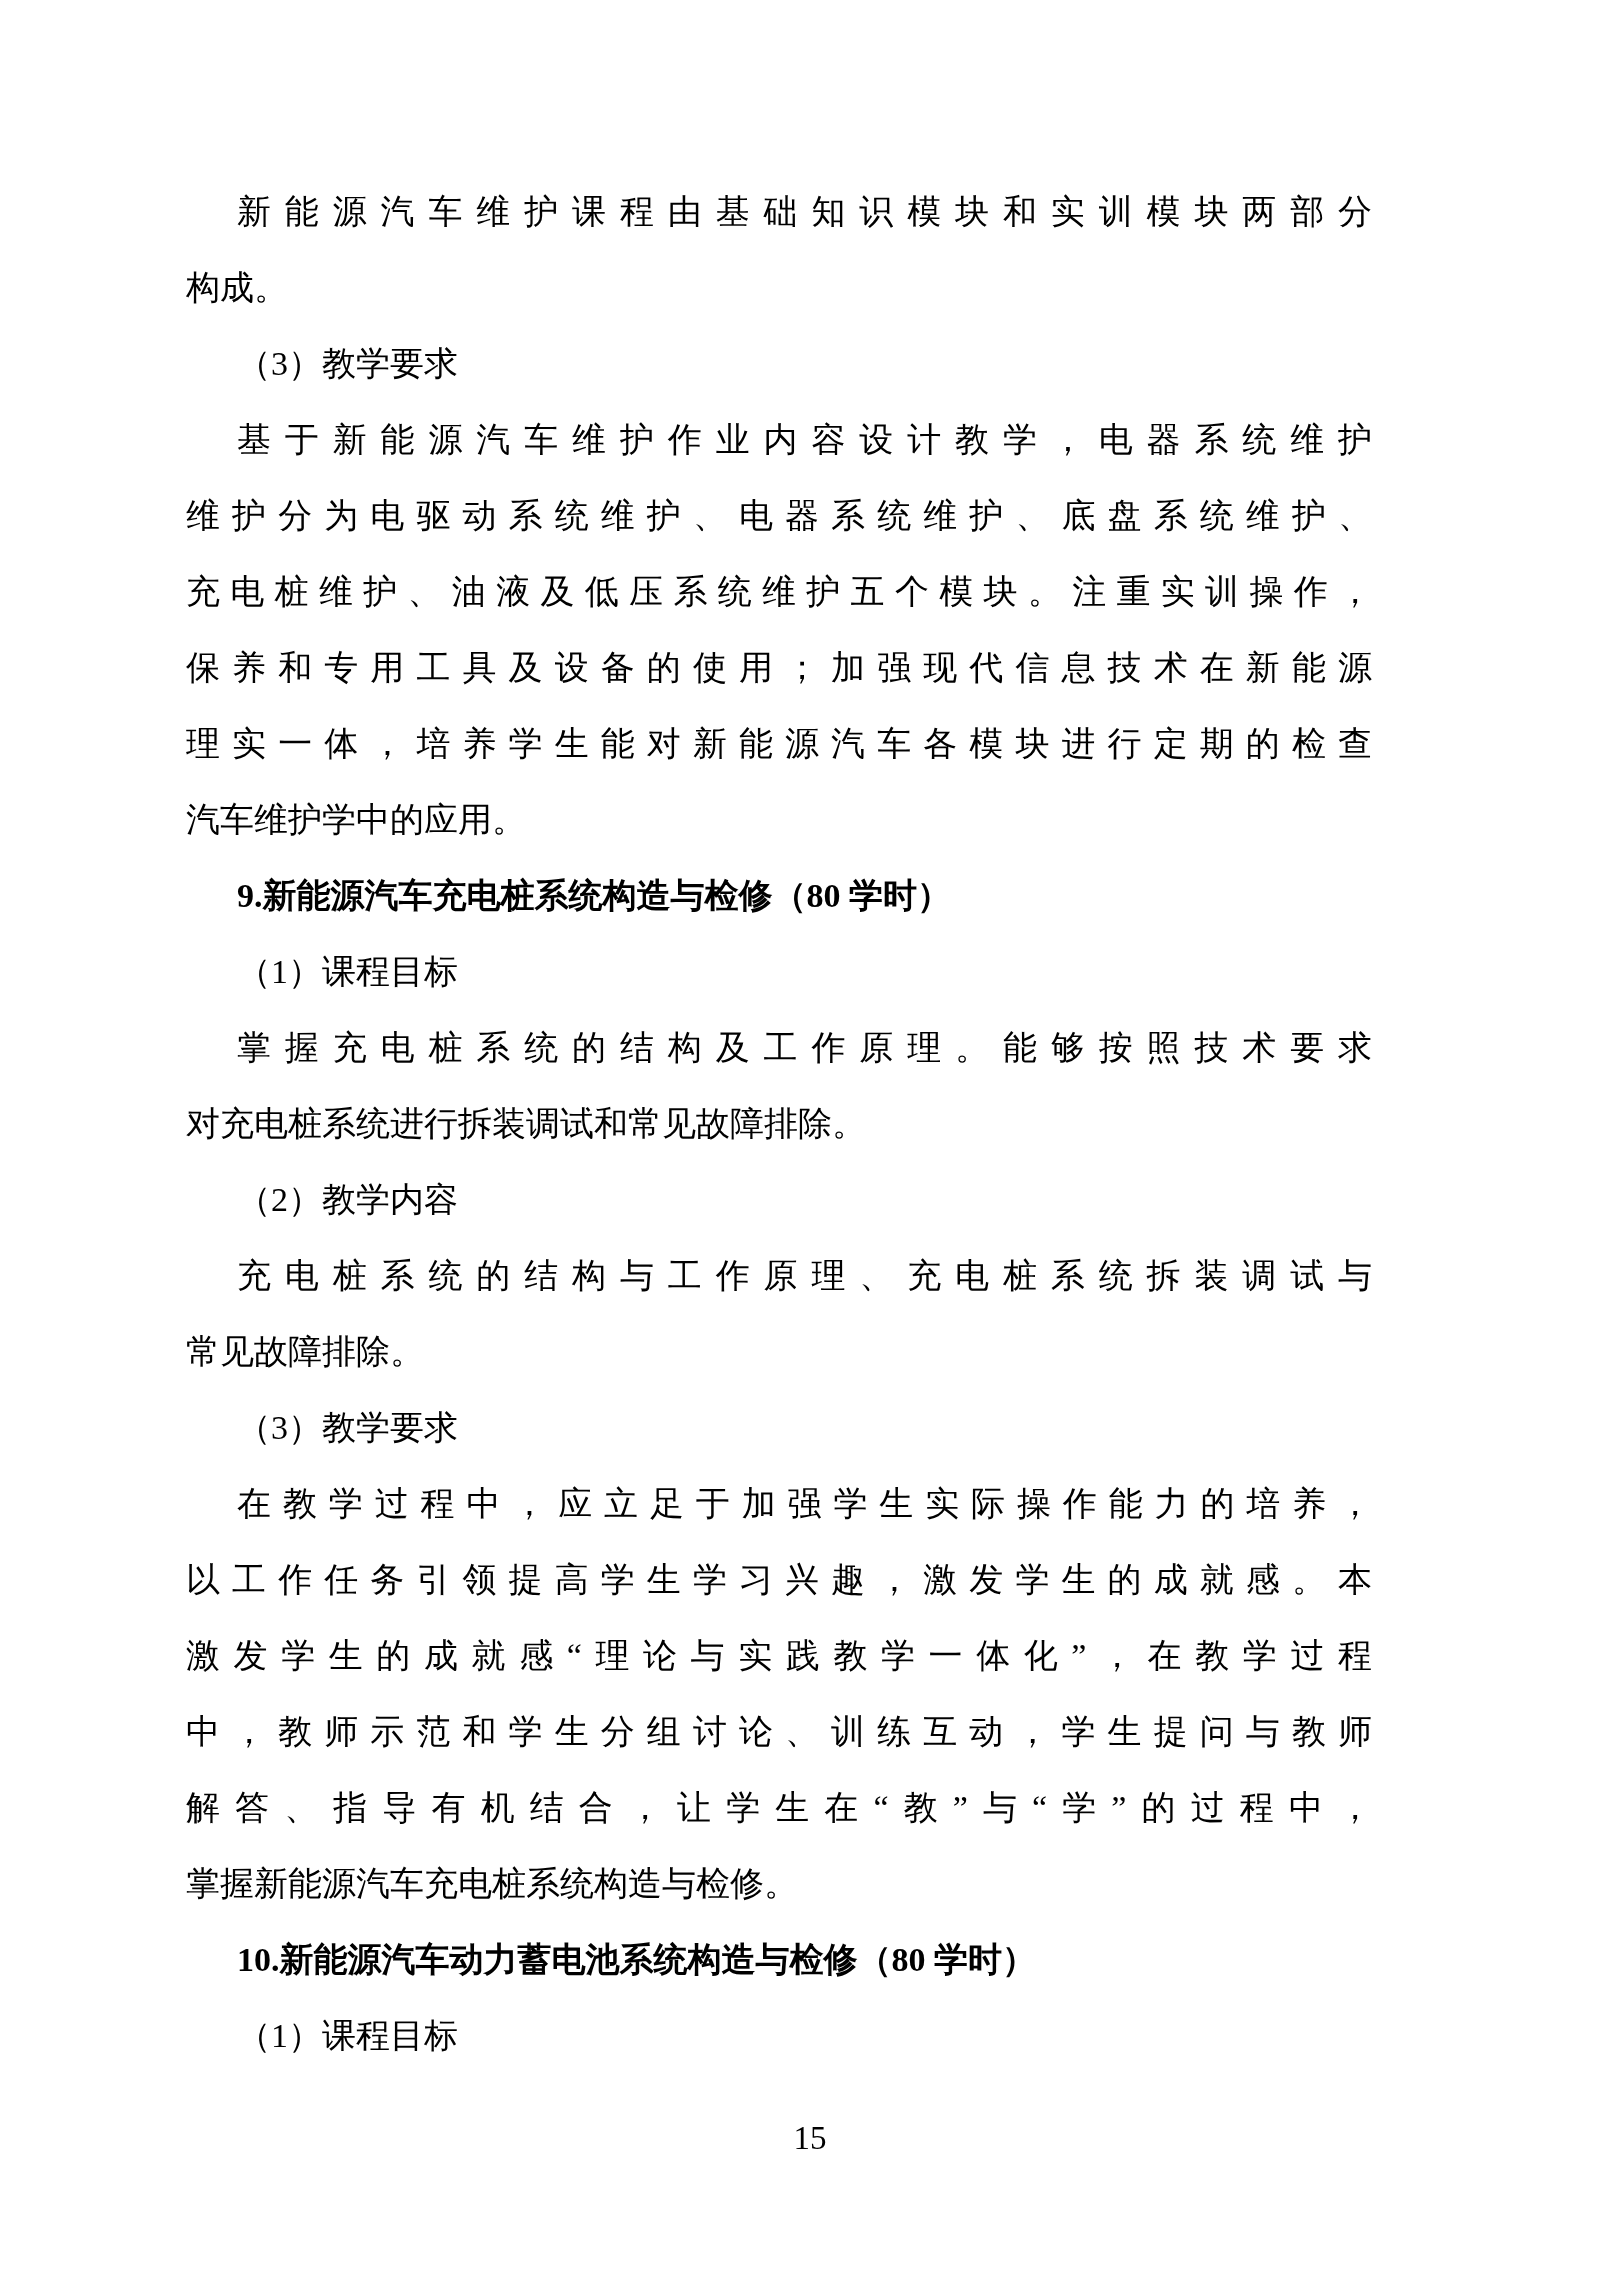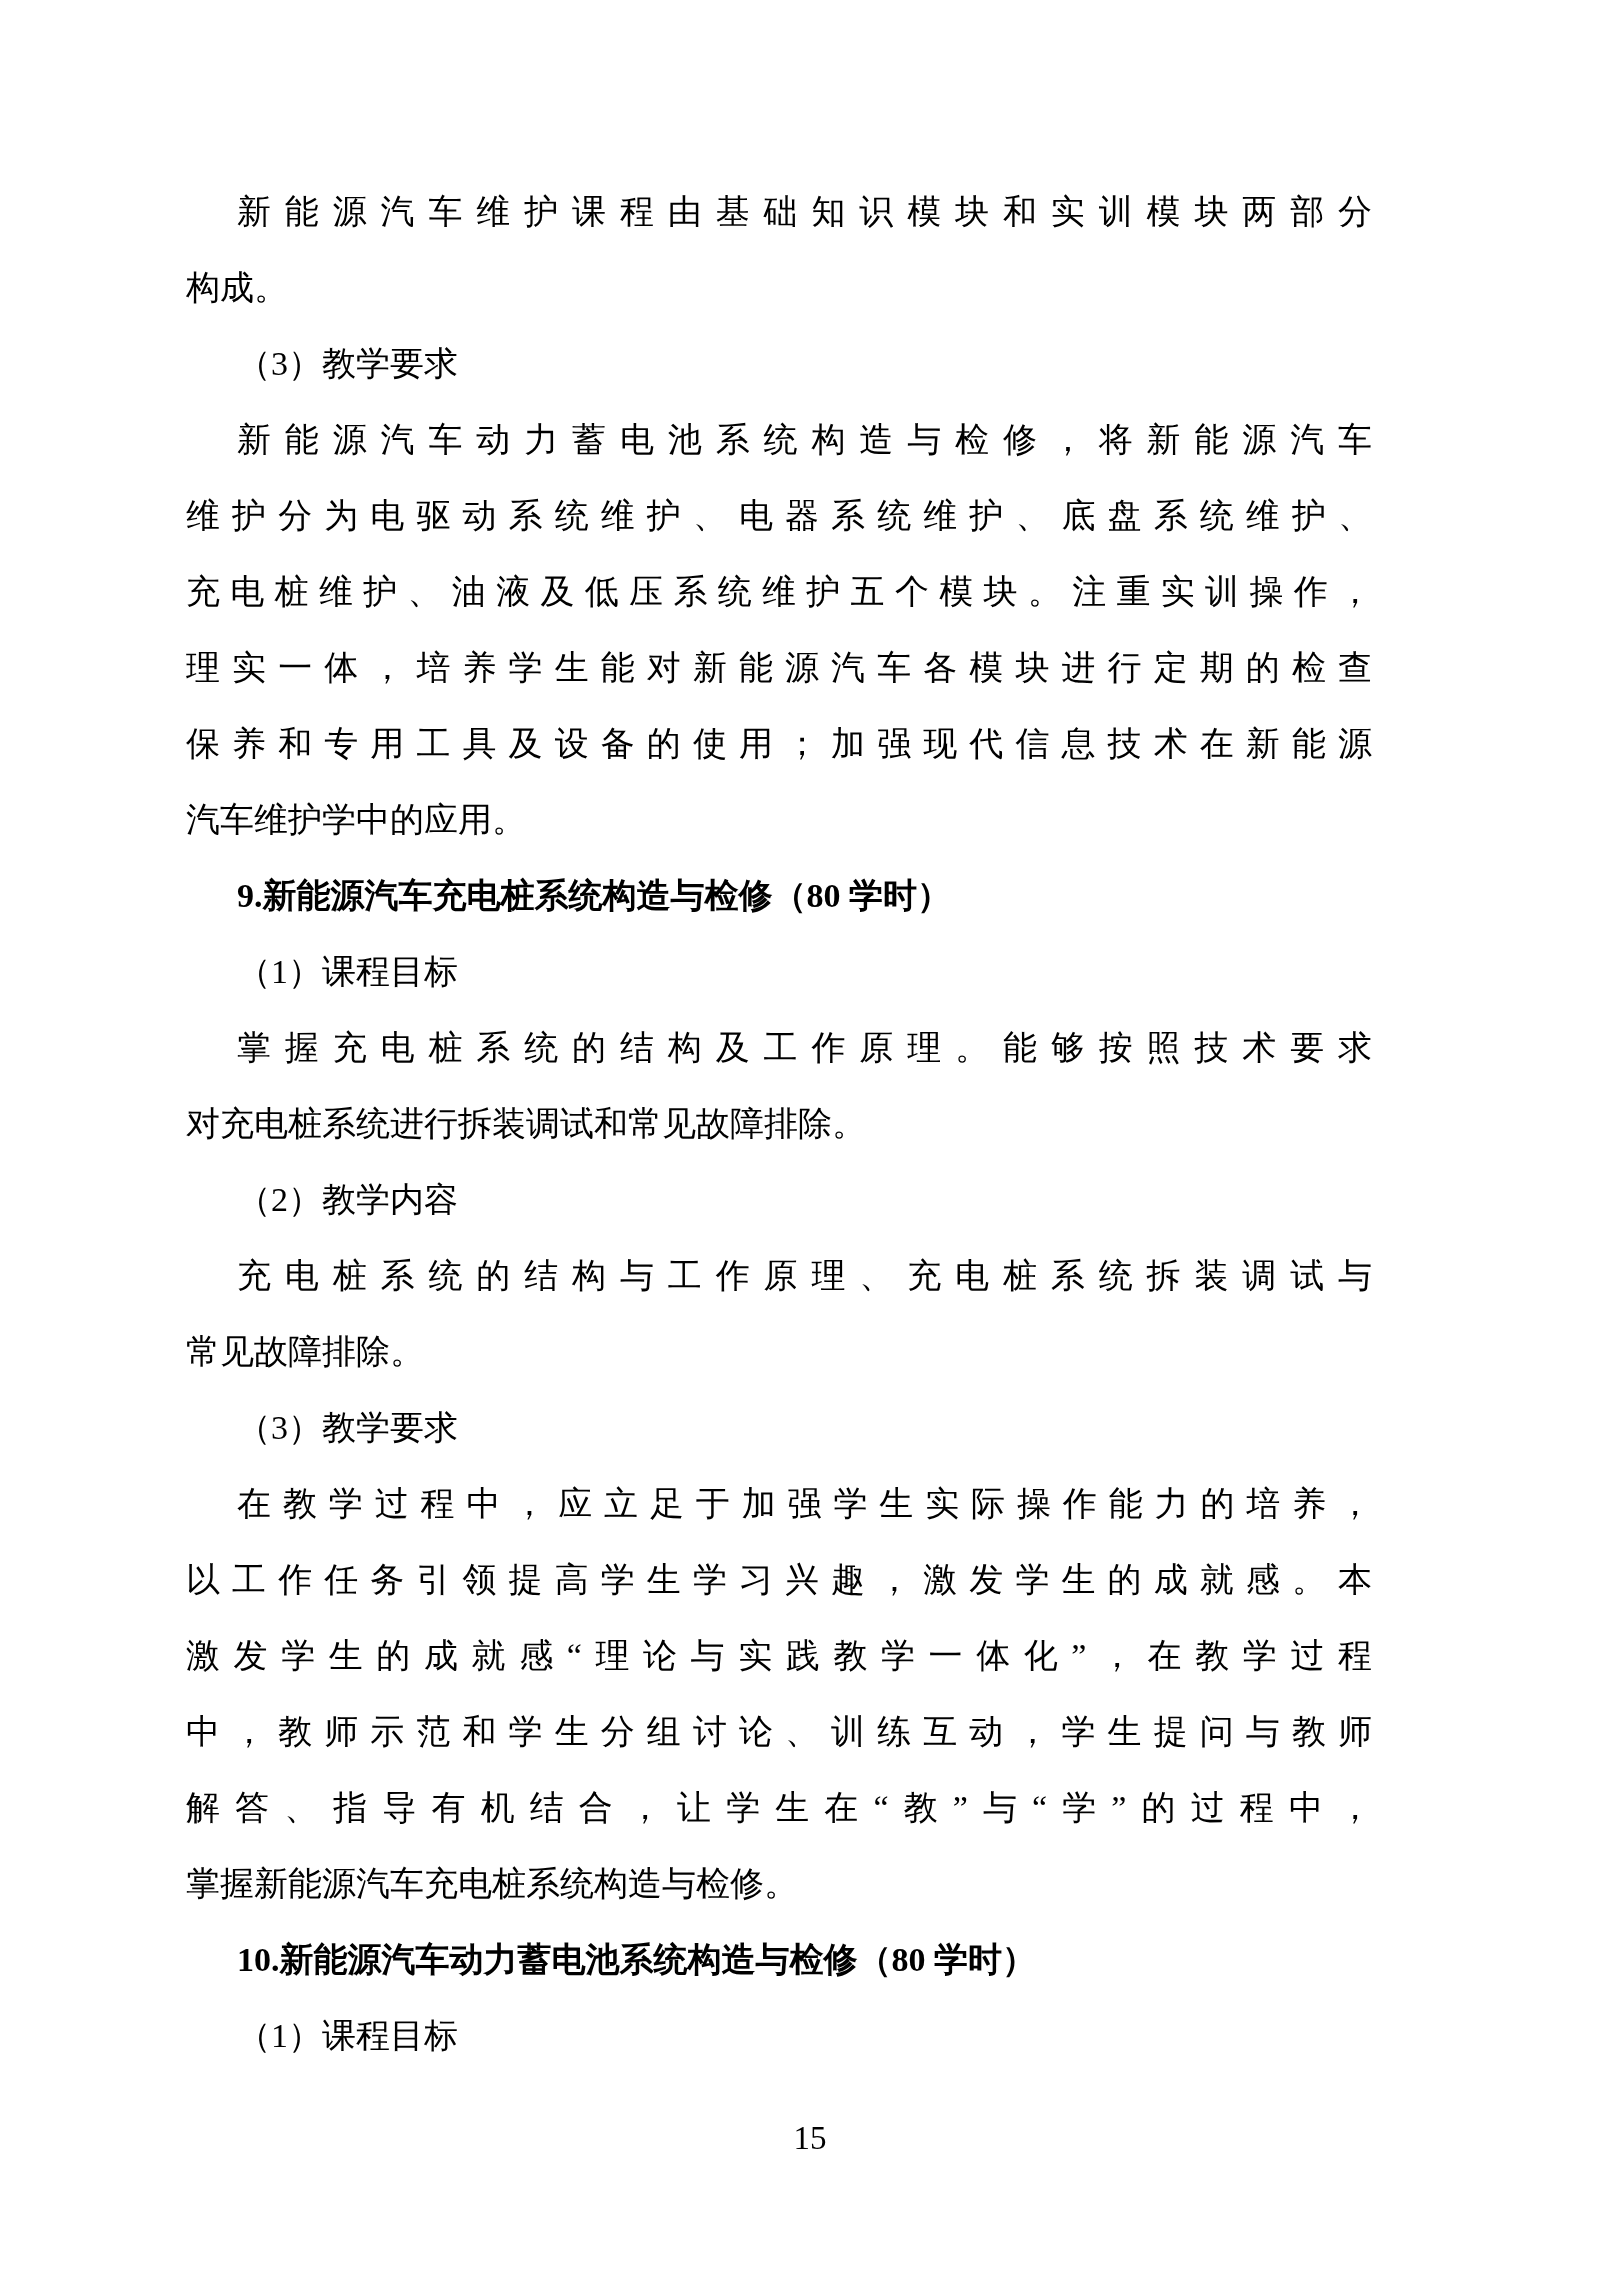--- a/index.html
+++ b/index.html
@@ -40,25 +40,25 @@
   }
 </style>
 </head>
 <body>
 
 <div class="page">
   <div class="content">
     <div class="line indent fill">新能源汽车维护课程由基础知识模块和实训模块两部分</div>
     <div class="line">构成。</div>
     <div class="line indent">（3）教学要求</div>
-    <div class="line indent fill">新能源汽车动力蓄电池系统构造与检修，将新能源汽车</div>
+    <div class="line indent fill">基于新能源汽车维护作业内容设计教学，电器系统维护</div>
     <div class="line fill">维护分为电驱动系统维护、电器系统维护、底盘系统维护、</div>
     <div class="line fill">充电桩维护、油液及低压系统维护五个模块。注重实训操作，</div>
+    <div class="line fill">保养和专用工具及设备的使用；加强现代信息技术在新能源</div>
     <div class="line fill">理实一体，培养学生能对新能源汽车各模块进行定期的检查</div>
-    <div class="line fill">保养和专用工具及设备的使用；加强现代信息技术在新能源</div>
     <div class="line">汽车维护学中的应用。</div>
     <div class="line indent heading"><span class="bold">9.新能源汽车充电桩系统构造与检修</span><span class="tail">（80 学时）</span></div>
     <div class="line indent">（1）课程目标</div>
     <div class="line indent fill">掌握充电桩系统的结构及工作原理。能够按照技术要求</div>
     <div class="line">对充电桩系统进行拆装调试和常见故障排除。</div>
     <div class="line indent">（2）教学内容</div>
     <div class="line indent fill">充电桩系统的结构与工作原理、充电桩系统拆装调试与</div>
     <div class="line">常见故障排除。</div>
     <div class="line indent">（3）教学要求</div>
     <div class="line indent fill">在教学过程中，应立足于加强学生实际操作能力的培养，</div>

